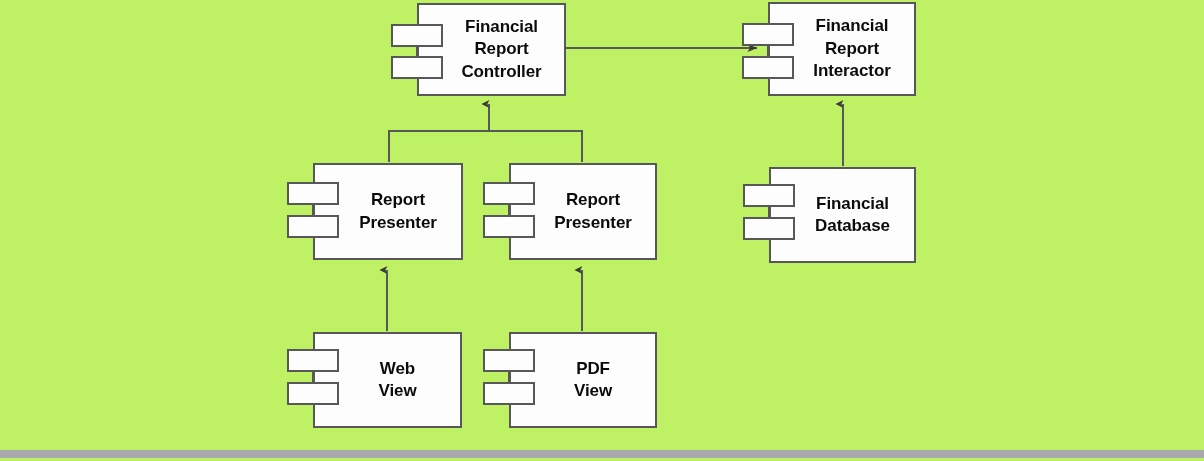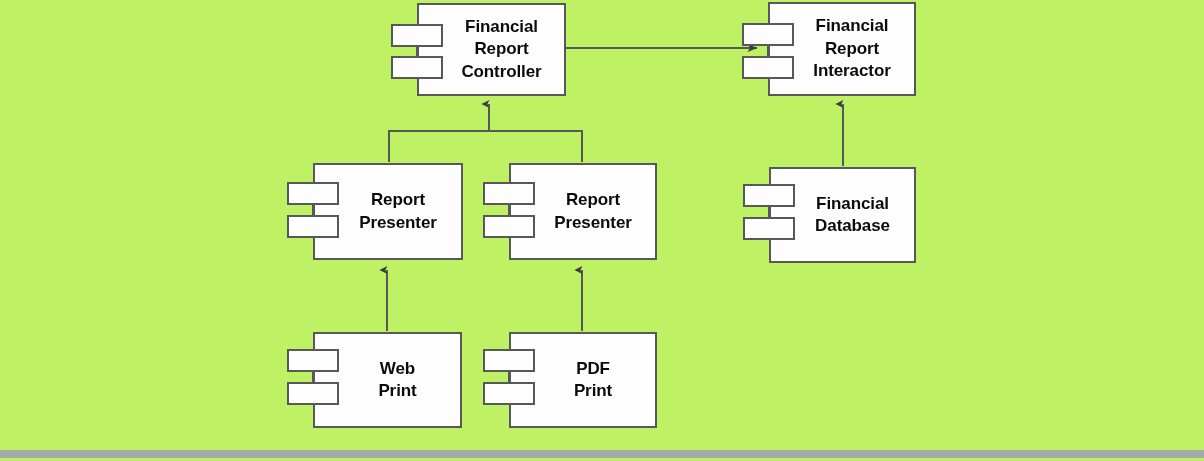--- a/index.html
+++ b/index.html
@@ -144,29 +144,29 @@
   <div class="component" style="left:769px; top:167px; width:147px; height:96px;">
     <span class="component-label">Financial
 Database</span>
   </div>
   <div class="port-stub" style="left:768px; top:184px; height:52px;"></div>
   <div class="port" style="left:743px; top:184px;"></div>
   <div class="port" style="left:743px; top:217px;"></div>
 
   <div class="component" style="left:313px; top:332px; width:149px; height:96px;">
     <span class="component-label">Web
-Print</span>
+View</span>
   </div>
   <div class="port-stub" style="left:312px; top:349px; height:52px;"></div>
   <div class="port" style="left:287px; top:349px;"></div>
   <div class="port" style="left:287px; top:382px;"></div>
 
   <div class="component" style="left:509px; top:332px; width:148px; height:96px;">
     <span class="component-label">PDF
-Print</span>
+View</span>
   </div>
   <div class="port-stub" style="left:508px; top:349px; height:52px;"></div>
   <div class="port" style="left:483px; top:349px;"></div>
   <div class="port" style="left:483px; top:382px;"></div>
 
   <div class="bottom-rule" style="top:450px;"></div>
 
 </div>
 
 </body></html>

